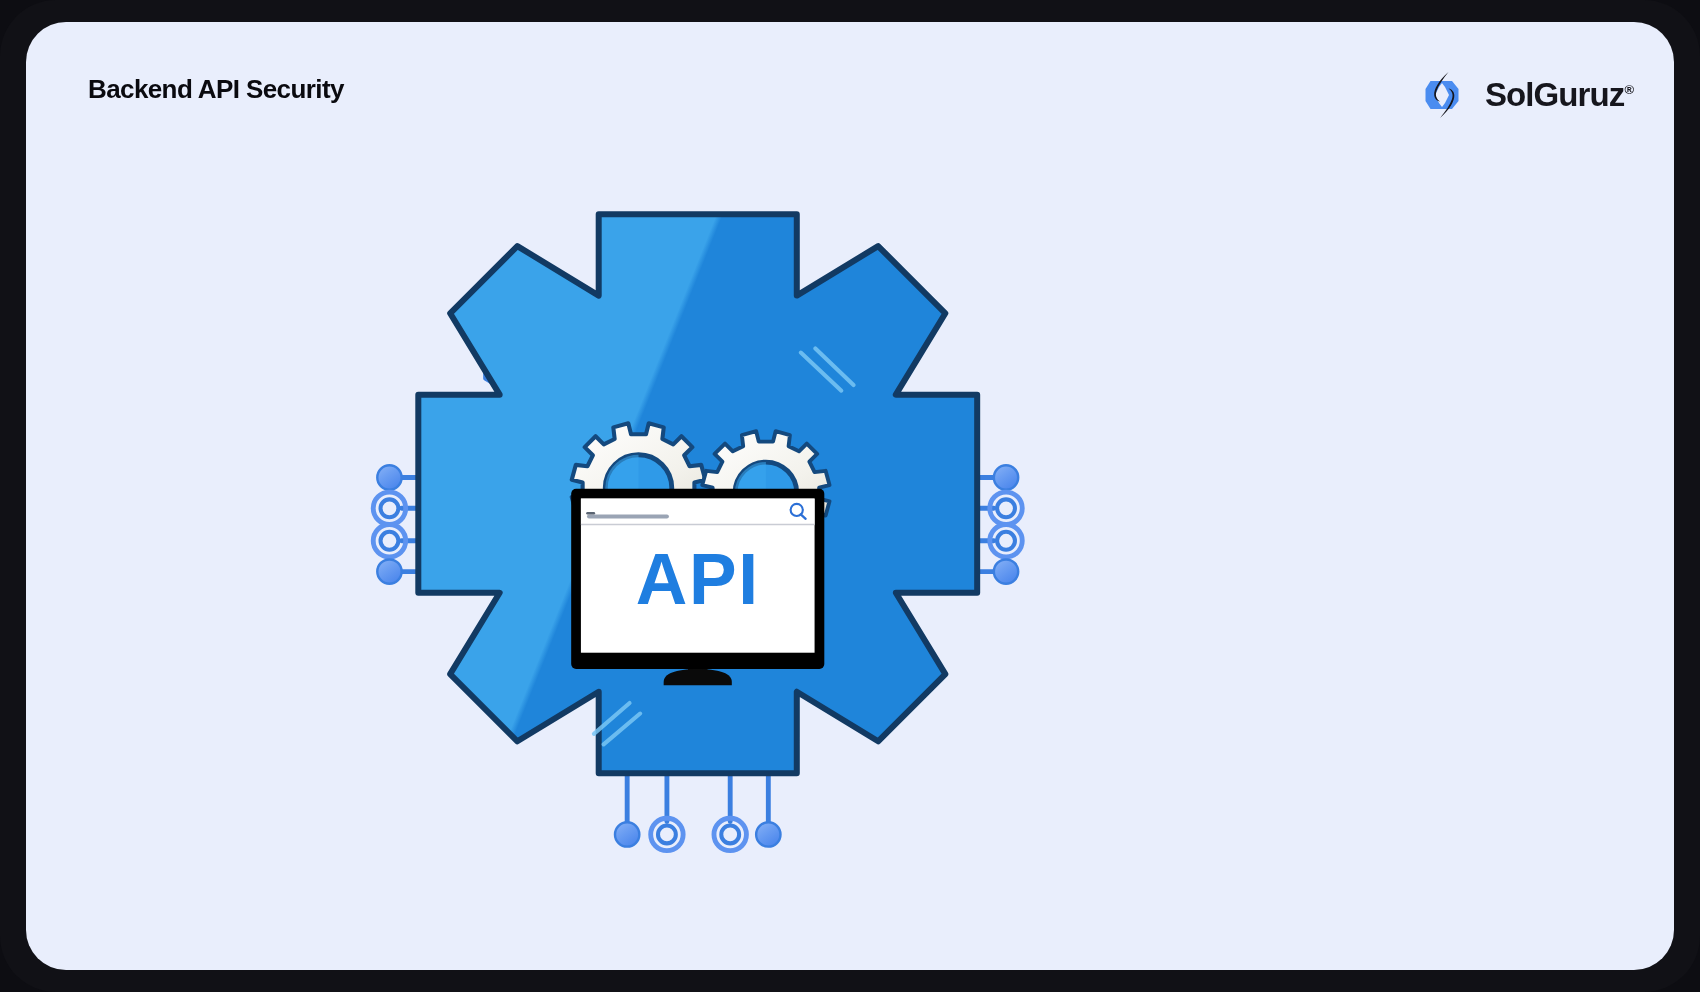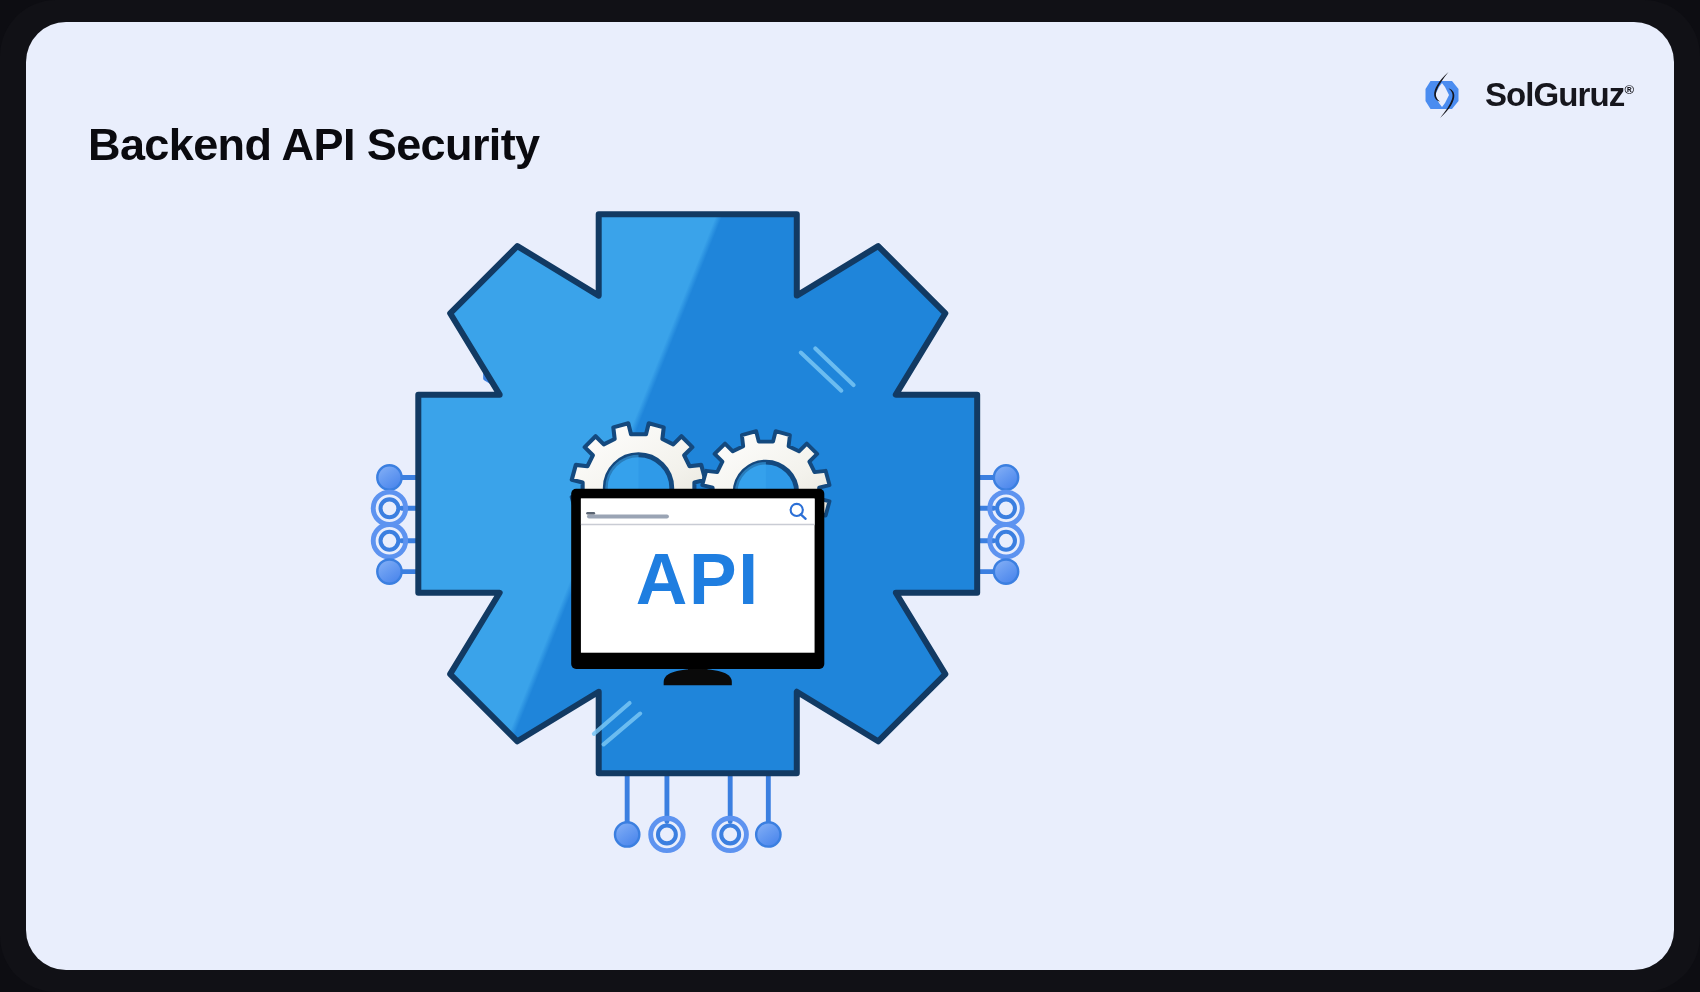--- a/index.html
+++ b/index.html
@@ -31,26 +31,25 @@
     background: #e9eefc;
     border-radius: 40px;
     overflow: hidden;
   }
 
   
   .page-title {
     position: absolute;
     left: 62px;
     top: 52px;
-    font-size: 45px;
+    font-size: 26px;
     font-weight: bold;
     letter-spacing: -0.6px;
     color: #0a0a0f;
     white-space: nowrap;
-    margin-top: 45px;
   }
   .brand {
     position: absolute;
     right: 40px;
     top: 48px;
     display: flex;
     align-items: center;
     gap: 20px;
   }
   .brand-mark { width: 46px; height: 50px; display:block; }

